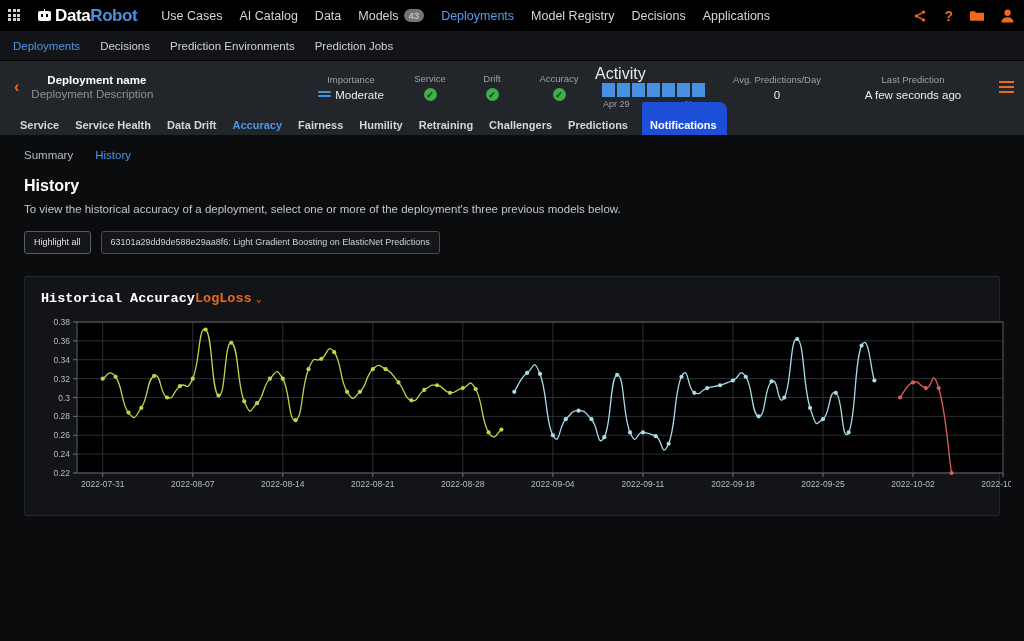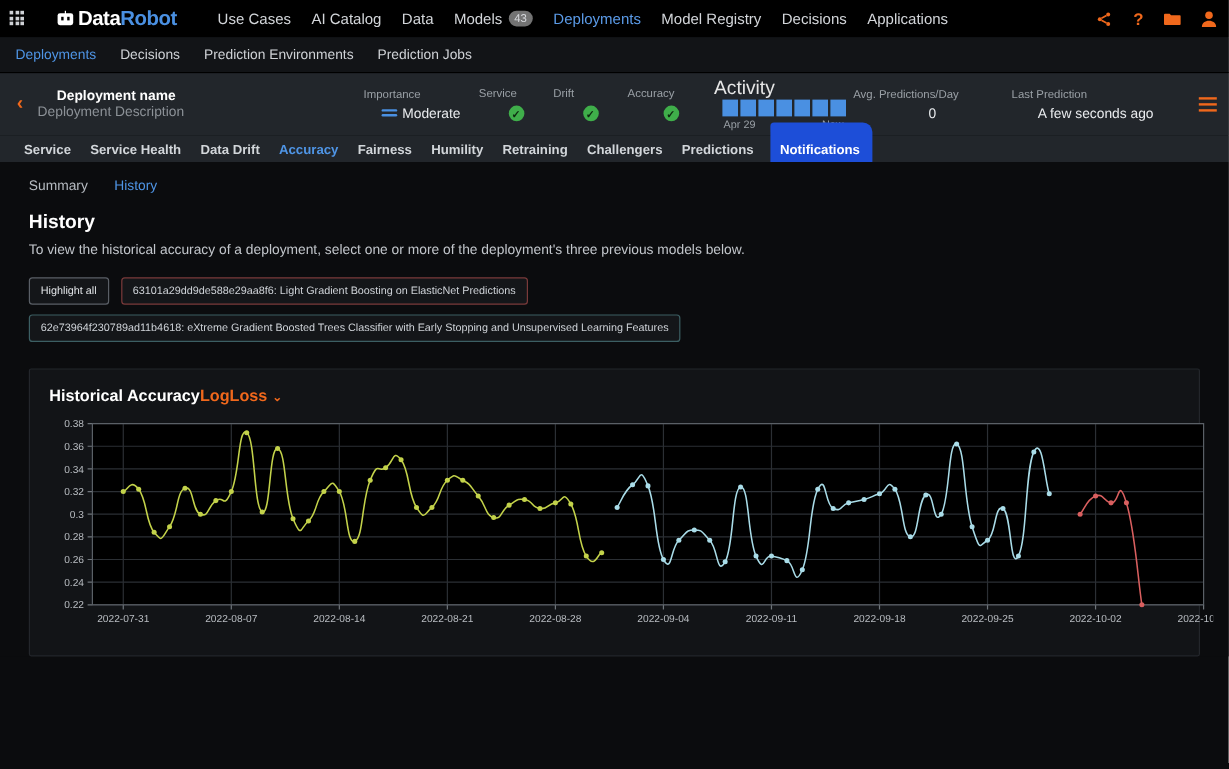--- a/index.html
+++ b/index.html
@@ -16,21 +16,21 @@
     color: #e6e6e6;
   }
 
   
   .topnav {
     height: 31px;
     background: #000000;
     display: flex;
     align-items: center;
     padding: 0 10px 0 8px;
-    gap: 18px;
+    gap: 8px;
   }
   .grid-icon {
     width: 13px; height: 13px;
     display: grid;
     grid-template-columns: repeat(3, 3px);
     grid-template-rows: repeat(3, 3px);
     gap: 1.5px;
     margin-right: 9px;
     cursor: pointer;
   }
@@ -98,21 +98,21 @@
     position: relative;
   }
   .back-arrow {
     color: #f0681c; font-size: 16px; font-weight: bold;
     margin-right: 12px; cursor: pointer; line-height: 1;
   }
   .dep-titles { width: 280px; }
   .dep-name { font-size: 11.5px; font-weight: bold; color: #ffffff; margin-left: 16px; }
   .dep-desc { font-size: 11.5px; color: #8c9197; margin-top: 2px; }
   .metrics { display: flex; align-items: center; flex: 1; justify-content: flex-end; gap: 0; }
-  .metric { text-align: left; }
+  .metric { text-align: center; }
   .metric .lbl { font-size: 9.5px; color: #9aa0a6; margin-bottom: 4px; white-space: nowrap; }
   .metric .val { font-size: 11.5px; color: #e9ebee; display: flex; align-items: center; justify-content: center; gap: 4px;}
   .imp-bars { display: inline-block; width: 13px; }
   .imp-bars i { display: block; height: 2px; background: #4a90e2; margin-bottom: 1.5px; border-radius: 1px; }
   .check {
     width: 13px; height: 13px; border-radius: 50%;
     background: #3fae4a; display: inline-flex;
     align-items: center; justify-content: center;
     color: #0d2a10; font-size: 9px; font-weight: bold;
   }
@@ -169,21 +169,21 @@
     margin: 22px 0 0 0;
     background: #121417;
     border: 1px solid #23262b;
     border-radius: 2px;
     padding: 14px 10px 10px 10px;
     height: 240px;
     position: relative;
   }
   .chart-title {
     font-size: 13.5px; font-weight: bold; color: #ffffff;
-    margin: 0 0 10px 6px; display: flex; align-items: baseline;
+    margin: 0 0 10px 6px; display: flex; align-items: baseline; font-family: Liberation Mono, monospace;
   }
   .chart-title .metric-name { color: #f0681c; }
   .chart-title .caret { color: #f0681c; font-size: 10px; margin-left: 4px; }
   .plot { position: relative; height: 175px; }
   svg.chart { display: block; }
   .tick-lbl { font-size: 8.5px; fill: #b9bdc2; font-family: "Liberation Sans", sans-serif; }
 </style>
 </head>
 <body>
 
@@ -354,21 +354,20 @@
       <div class="level-tab">Summary</div>
       <div class="level-tab active">History</div>
     </div>
 
     <div class="page-title">History</div>
     <div class="page-sub">To view the historical accuracy of a deployment, select one or more of the deployment's three previous models below.</div>
 
     <div class="chips">
       <div class="chip highlight-all">Highlight all</div>
       <div class="chip c-red">63101a29dd9de588e29aa8f6: Light Gradient Boosting on ElasticNet Predictions</div>
-      <div class="chip c-blue">62e73964f230789ad11b4618: eXtreme Gradient Boosted Trees Classifier with Early Stopping and Unsupervised Learning Features</div>
     </div>
 
     <div class="panel">
       <div class="chart-title">
         <span>Historical Accuracy</span>
           <span class="metric-name">LogLoss</span>
           <span class="caret">⌄</span>
       </div>
       <div class="plot">
         <svg class="chart" id="chart-svg" width="976" height="175">

